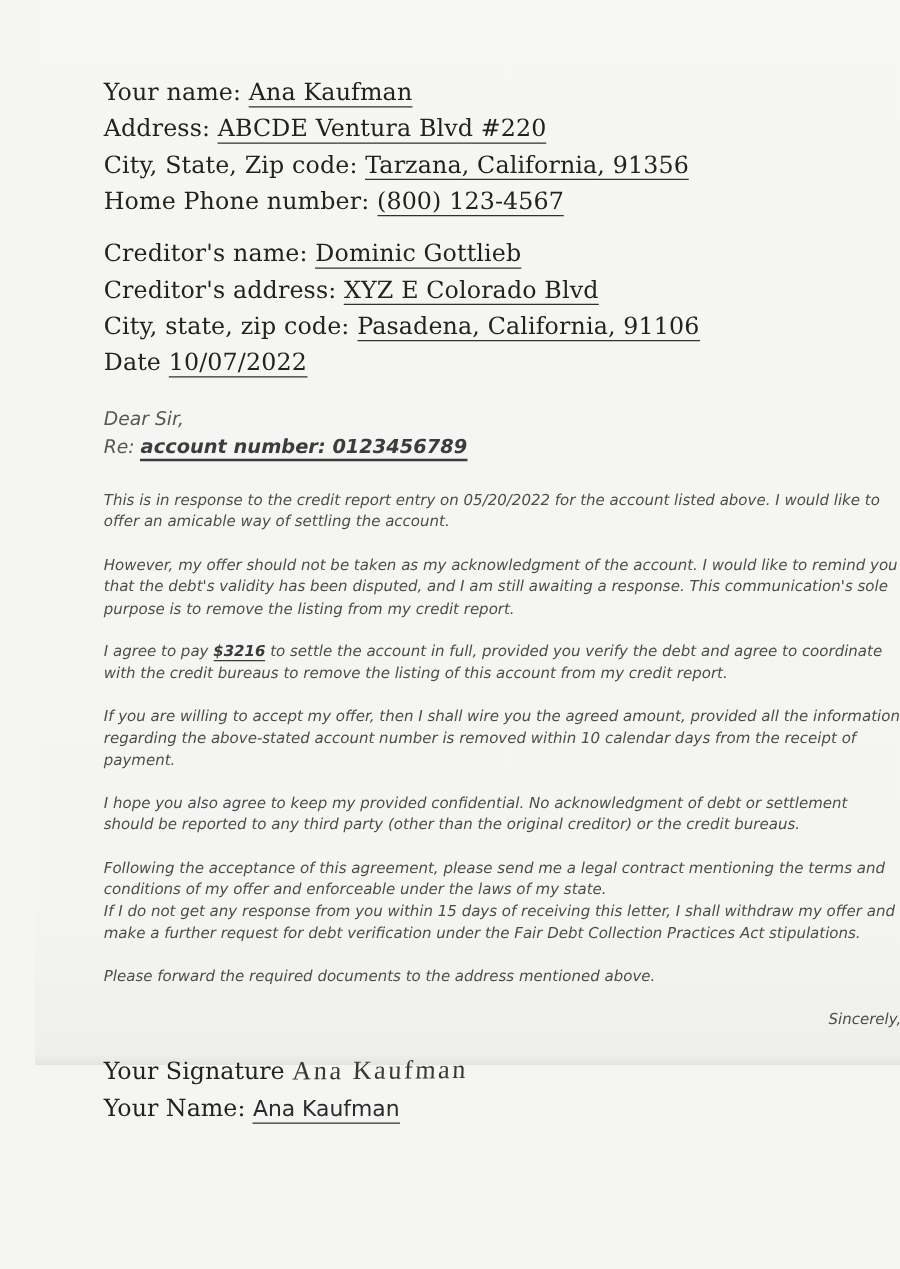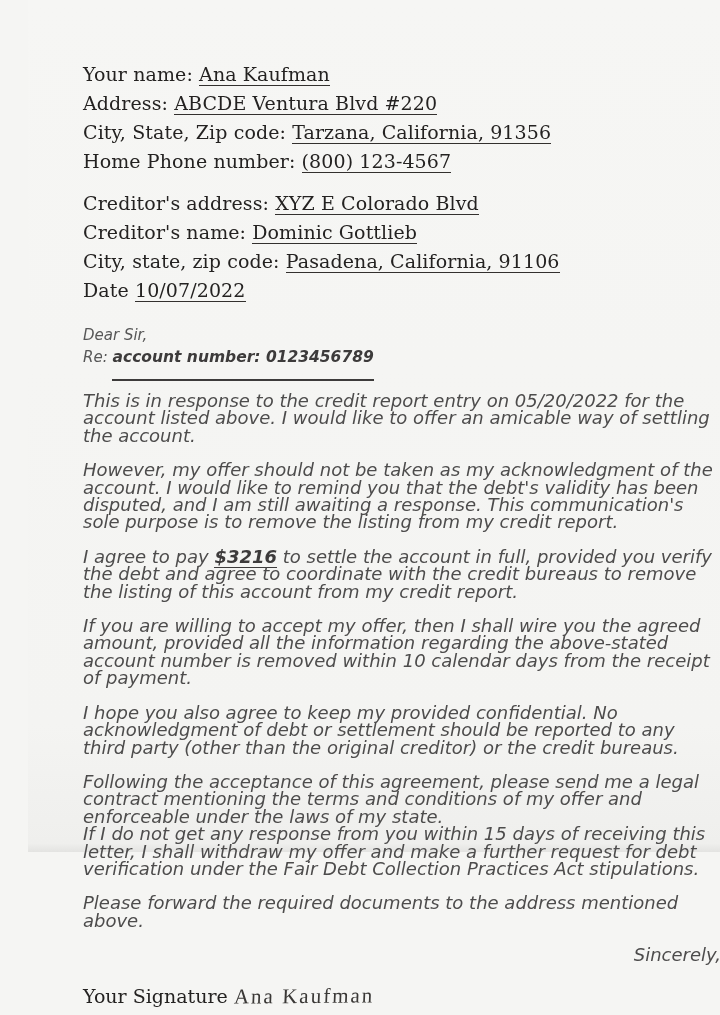--- a/index.html
+++ b/index.html
@@ -50,28 +50,28 @@
     margin-bottom: 24px;
     font-style: italic;
   }
   .re-line { margin-top: 1px; }
   .re-prefix { color: #575757; }
   .re-value {
     font-weight: bold;
     color: #3d3b3b;
     font-size: 15.5px;
     border-bottom: 2px solid #3d3b3b;
-    padding-bottom: 13px;
+    padding-bottom: 1px;
   }
 
   
   .letter-body {
     font-family: "DejaVu Sans", "Liberation Sans", sans-serif;
     font-style: italic;
-    font-size: 18px;
+    font-size: 12px;
     line-height: 17.4px;
     color: #4d4c4c;
     width: 638px;
   }
   .letter-body p { margin-bottom: 17px; }
   .amount {
     font-weight: bold;
     color: #3d3b3b;
     border-bottom: 1.8px solid #3d3b3b;
   }
@@ -115,24 +115,24 @@
     <div class="info-line">
       <span class="label">City, State, Zip code: </span><span class="value">Tarzana, California, 91356</span>
     </div>
     <div class="info-line">
       <span class="label">Home Phone number: </span><span class="value">(800) 123-4567</span>
     </div>
   </div>
 
   <div class="info-block creditor">
     <div class="info-line">
-      <span class="label">Creditor's address: </span><span class="value">XYZ E Colorado Blvd</span>
+      <span class="label">Creditor's name: </span><span class="value">Dominic Gottlieb</span>
     </div>
     <div class="info-line">
-      <span class="label">Creditor's name: </span><span class="value">Dominic Gottlieb</span>
+      <span class="label">Creditor's address: </span><span class="value">XYZ E Colorado Blvd</span>
     </div>
     <div class="info-line">
       <span class="label">City, state, zip code: </span><span class="value">Pasadena, California, 91106</span>
     </div>
     <div class="info-line">
       <span class="label">Date </span><span class="value">10/07/2022</span>
     </div>
   </div>
 
   <div class="salutation">

